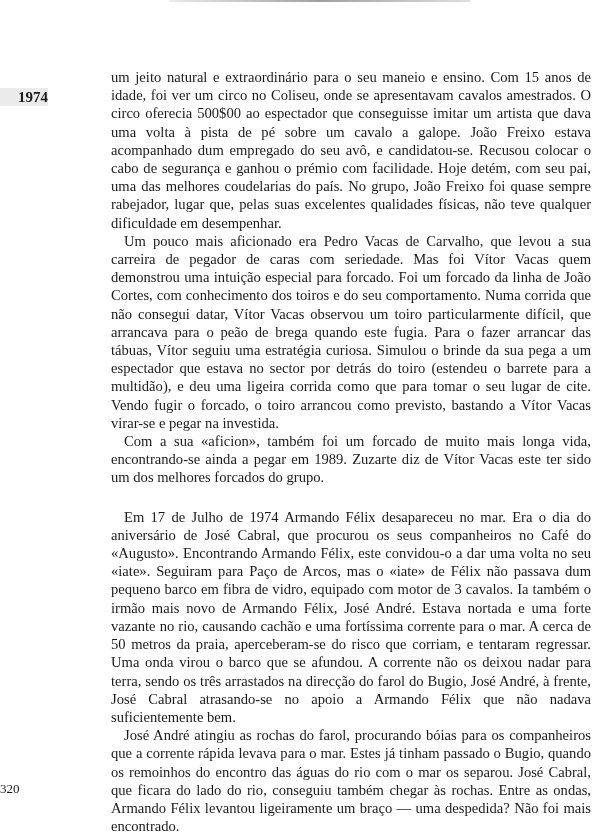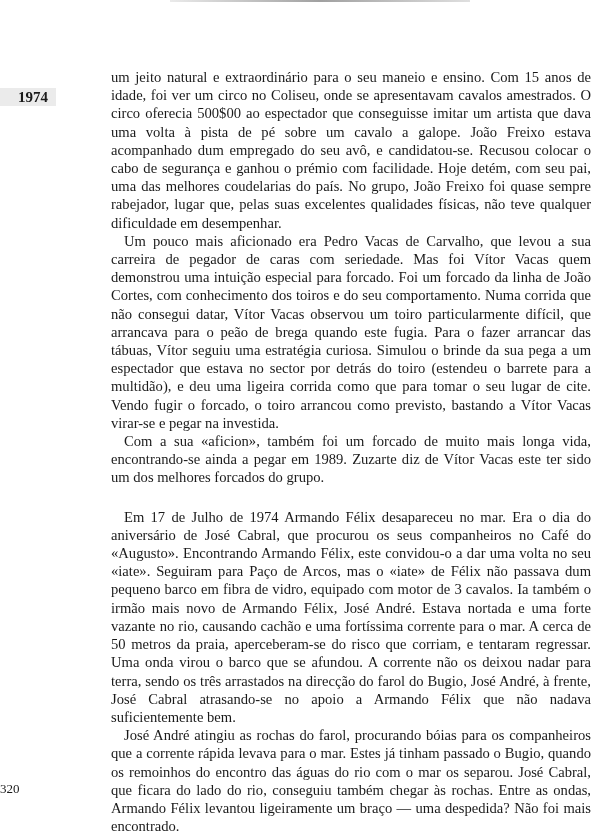--- a/index.html
+++ b/index.html
@@ -2,21 +2,21 @@
 <html><head>
 <meta charset="utf-8">
 <style>
   html, body { margin: 0; padding: 0; background: #ffffff; }
   body { width: 600px; height: 836px; position: relative; overflow: hidden;
          font-family: "Liberation Serif", "DejaVu Serif", serif; color: #1a1a1a; }
   .scanline { position: absolute; left: 170px; top: 0; width: 300px; height: 2px;
               background: linear-gradient(90deg, rgba(150,150,150,0.2), rgba(120,120,120,0.7), rgba(150,150,150,0.3)); }
   .year { position: absolute; left: 0; top: 88px; width: 48px; height: 18px;
           background: #ebebeb; font-weight: bold; font-size: 15px; line-height: 18px;
-          text-align: right; padding-right: 8px; }
+          text-align: right; padding-right: 0; }
   .year span { display: inline-block; margin-right: 0; padding-left: 4px; }
   .text { position: absolute; left: 87px; top: 68px; width: 480px;
           font-size: 14.6px; line-height: 18.2px; text-align: justify; margin-left: 24px; }
   .text p { margin: 0; text-indent: 13px; }
   .text p.first { text-indent: 0; }
   .text p.sec { margin-top: 21px; }
   .pagenum { position: absolute; left: 0; width: 600px; top: 781px; text-align: left;
              font-size: 13px; }
 </style>
 </head>

